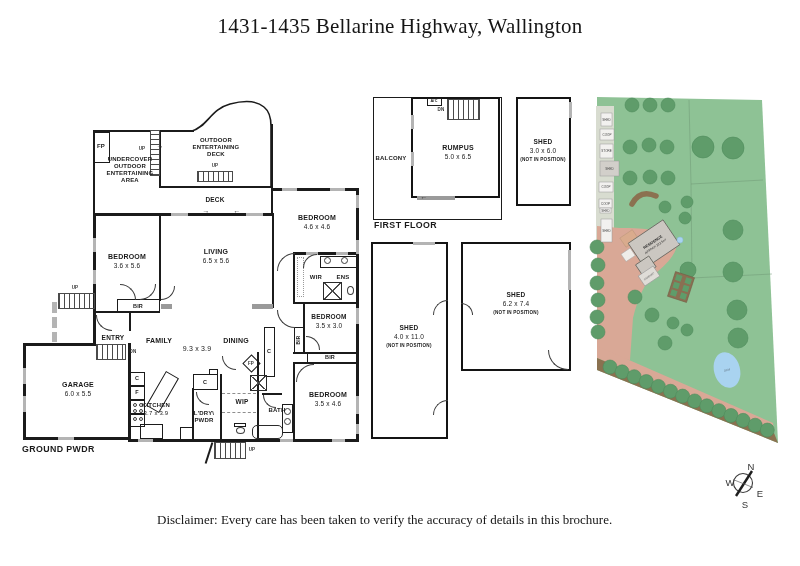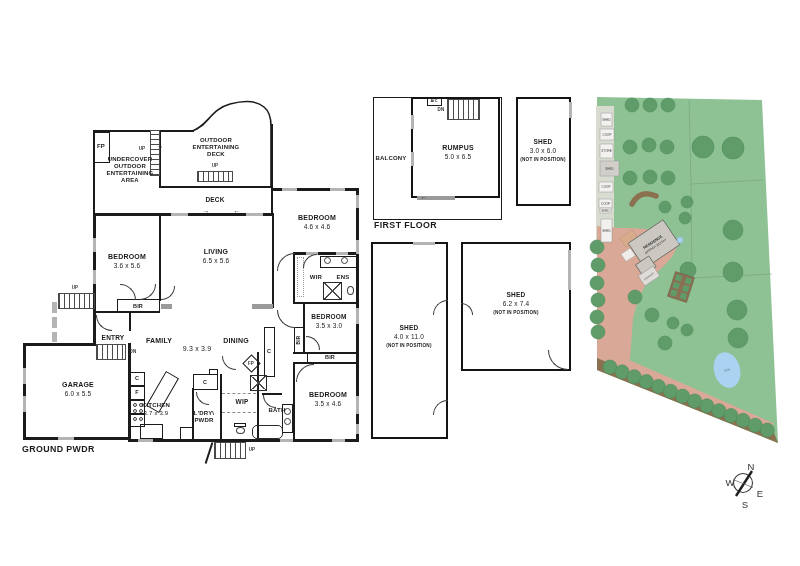--- a/index.html
+++ b/index.html
@@ -44,20 +44,21 @@
   .arr{font-size:7px;color:#333;font-weight:bold;}
   .rot{transform:translate(-50%,-50%) rotate(-90deg);}
   .sect{transform:translate(0,-50%);font-weight:bold;font-size:8.8px;letter-spacing:0.4px;}
   svg text{font-family:"Liberation Sans",sans-serif;}
 </style>
 </head>
 <body>
 
 <div class="page">
 
+  <div class="title">1431-1435 Bellarine Highway, Wallington</div>
 
   <div id="plan">
       <div class="el w" style="left: 94px; top: 213px; width: 180px; height: 3px;"></div>
       <div class="el w" style="left: 273px; top: 188px; width: 86px; height: 3px;"></div>
       <div class="el w" style="left: 356px; top: 188px; width: 3px; height: 254px;"></div>
       <div class="el w" style="left: 128px; top: 439px; width: 231px; height: 3px;"></div>
       <div class="el w" style="left: 93px; top: 213px; width: 3px; height: 132px;"></div>
       <div class="el w" style="left: 23px; top: 343px; width: 73px; height: 3px;"></div>
       <div class="el w" style="left: 23px; top: 343px; width: 3px; height: 97px;"></div>
       <div class="el w" style="left: 23px; top: 437px; width: 108px; height: 3px;"></div>
@@ -357,14 +358,15 @@
     <circle cx="40" cy="34" r="9.5" fill="none" stroke="#3a3a3a" stroke-width="1.1"></circle>
     <line x1="49" y1="22" x2="33" y2="47" stroke="#1e1e1e" stroke-width="2.4"></line>
     <line x1="30" y1="30.5" x2="50" y2="38.5" stroke="#666" stroke-width="0.7"></line>
     <text x="48" y="21" text-anchor="middle" font-size="9.5" fill="#333">N</text>
     <text x="27" y="37" text-anchor="middle" font-size="9.5" fill="#333">W</text>
     <text x="57" y="48" text-anchor="middle" font-size="9.5" fill="#333">E</text>
     <text x="42" y="59" text-anchor="middle" font-size="9.5" fill="#333">S</text>
   </svg>
 
   <div class="footer">
+    <div>Disclaimer: Every care has been taken to verify the accuracy of details in this brochure.</div>
   </div>
 </div>
 
 </body></html>

